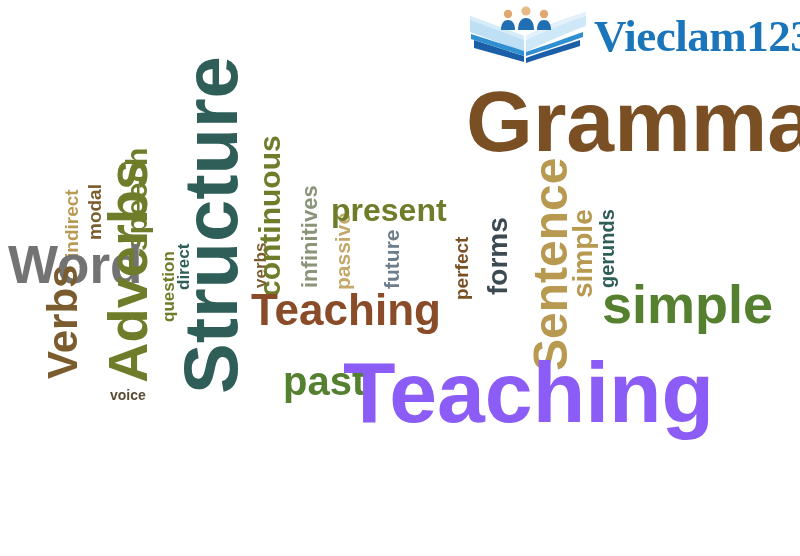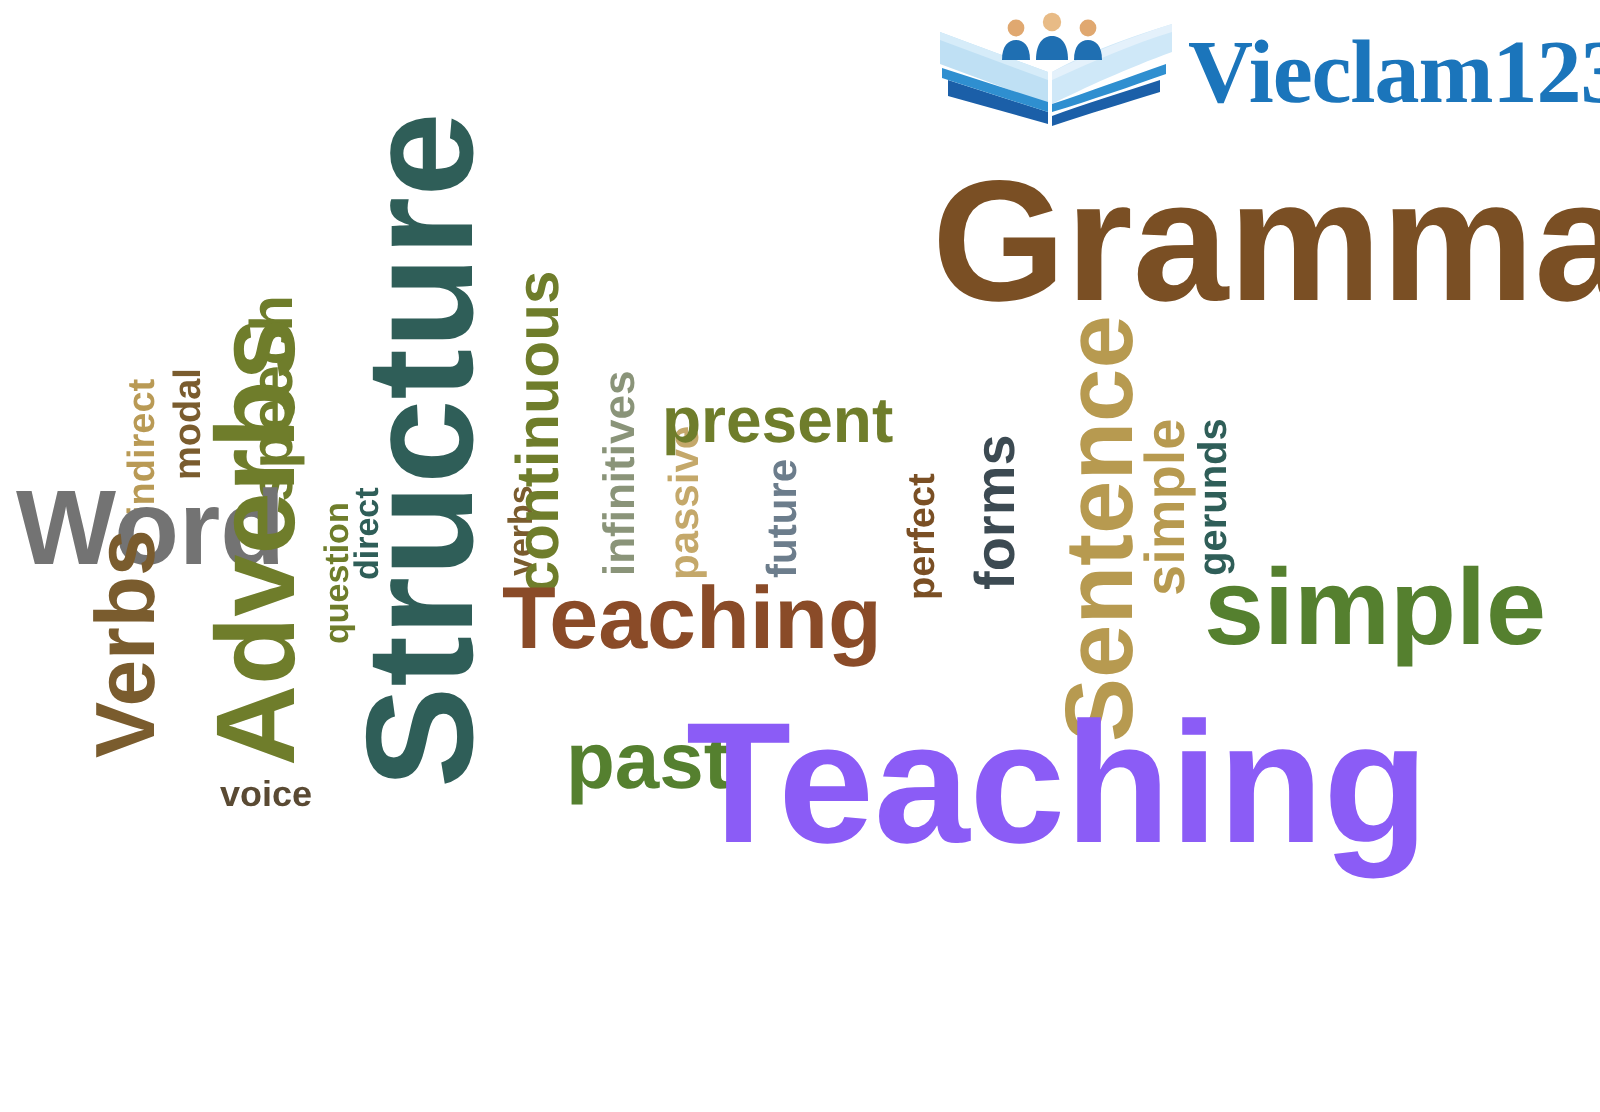--- a/index.html
+++ b/index.html
@@ -112,16 +112,16 @@
       <span class="w rot" style="left: 299px; top: 288px; font-size: 22px; color: rgb(138, 148, 121); z-index: 42; transform: rotate(-90deg);">infinitives</span>
       <span class="w rot" style="left: 332px; top: 290px; font-size: 21px; color: rgb(196, 168, 106); z-index: 40; transform: rotate(-90deg);">passive</span>
       <span class="w rot" style="left: 381px; top: 289px; font-size: 21px; color: rgb(108, 125, 140); z-index: 39; transform: rotate(-90deg);">future</span>
       <span class="w rot" style="left: 597px; top: 288px; font-size: 20px; color: rgb(47, 94, 88); z-index: 38; transform: rotate(-90deg);">gerunds</span>
       <span class="w rot" style="left: 452px; top: 300px; font-size: 19px; color: rgb(122, 79, 36); z-index: 36; transform: rotate(-90deg);">perfect</span>
       <span class="w rot" style="left: 62px; top: 258px; font-size: 19px; color: rgb(185, 154, 85); z-index: 34; transform: rotate(-90deg);">indirect</span>
       <span class="w rot" style="left: 85px; top: 240px; font-size: 19px; color: rgb(122, 92, 46); z-index: 33; transform: rotate(-90deg);">modal</span>
       <span class="w rot" style="left: 160px; top: 322px; font-size: 17px; color: rgb(111, 125, 43); z-index: 30; transform: rotate(-90deg);">question</span>
       <span class="w rot" style="left: 175px; top: 290px; font-size: 17px; color: rgb(47, 94, 88); z-index: 29; transform: rotate(-90deg);">direct</span>
       <span class="w rot" style="left: 252px; top: 288px; font-size: 17px; color: rgb(122, 92, 46); z-index: 28; transform: rotate(-90deg);">verbs</span>
-      <span class="w" style="left: 110px; top: 388px; font-size: 18px; color: rgb(90, 74, 51); z-index: 26; transform: none;">voice</span>
+      <span class="w" style="left: 110px; top: 388px; font-size: 14px; color: rgb(90, 74, 51); z-index: 26; transform: none;">voice</span>
     </div>
 
 </div>
 
 </body></html>

